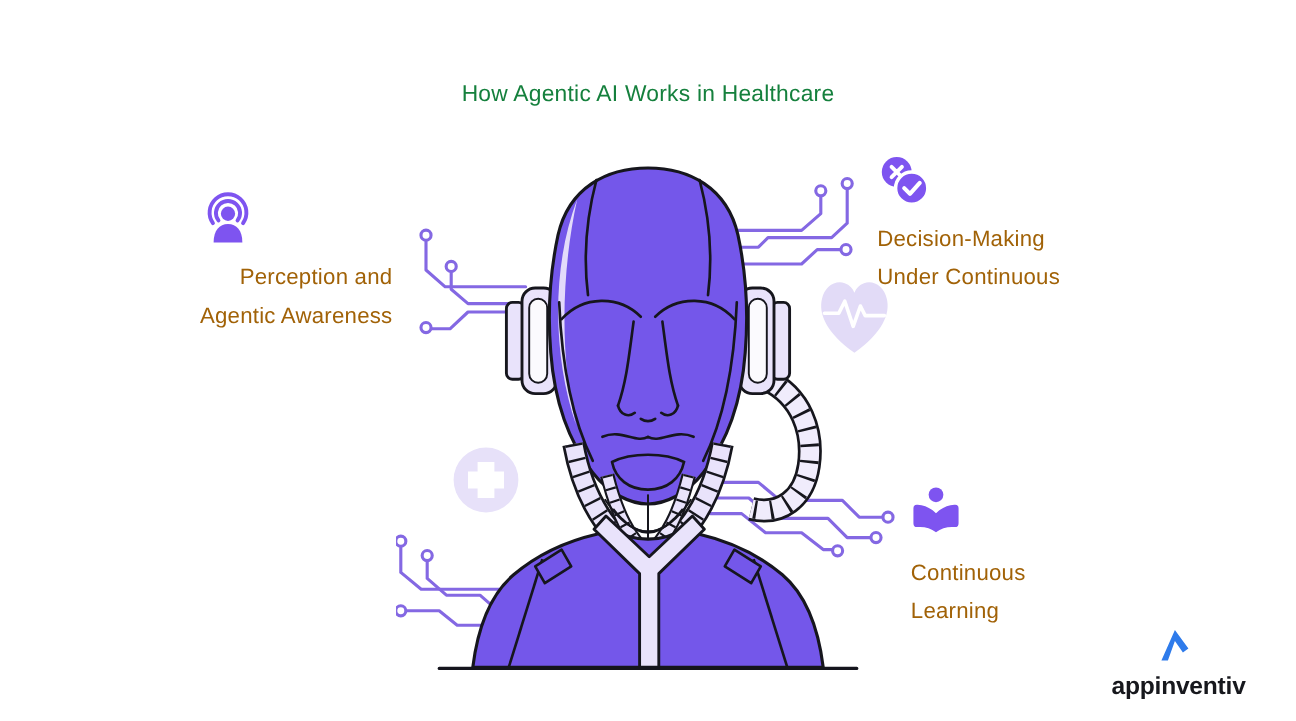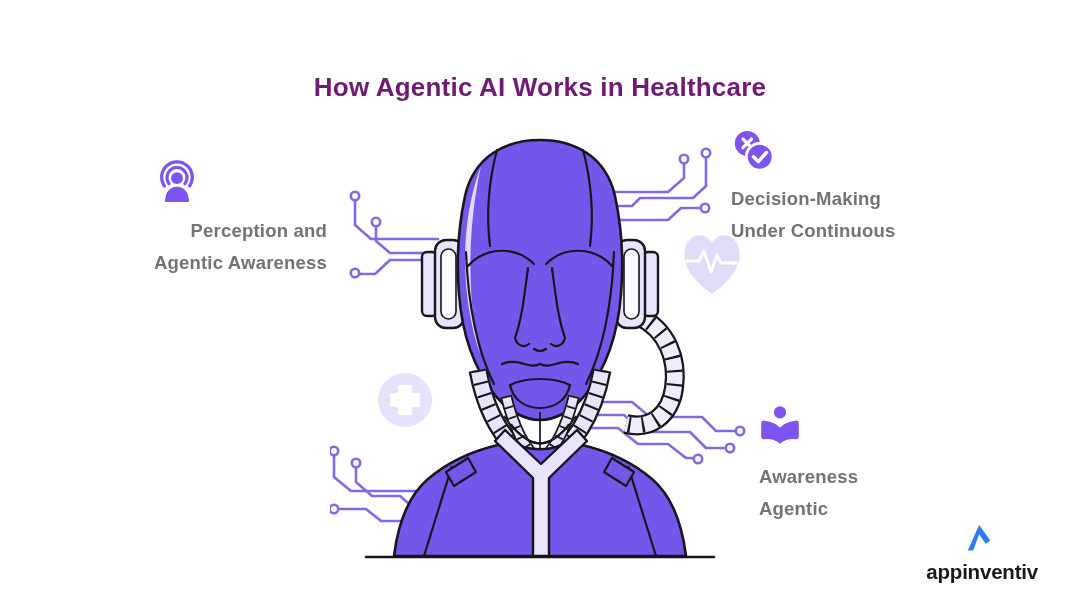--- a/index.html
+++ b/index.html
@@ -2,27 +2,27 @@
 <html><head>
 <meta charset="utf-8">
 <style>
   html,body{margin:0;padding:0;background:#fff;}
   #stage{
     position:relative;width:1080px;height:601px;background:#ffffff;
     font-family:"Liberation Sans",sans-serif;overflow:hidden;margin:0 auto;
   }
   .title{
     position:absolute;top:55px;left:0;width:100%;text-align:center;
-    font-size:26px;font-weight:700;color:#701a75;letter-spacing:.2px;
+    font-size:19px;font-weight:400;color:#15803d;letter-spacing:.2px;
   }
   .feature{position:absolute;display:flex;flex-direction:column;}
   .feature.align-right{align-items:flex-start;text-align:right;}
   .feature.align-left{align-items:flex-start;text-align:left;}
   .feature .lines p{
-    margin:0;font-size:18.5px;line-height:32px;font-weight:700;color:#737373;letter-spacing:.2px;
+    margin:0;font-size:18.5px;line-height:32px;font-weight:400;color:#a16207;letter-spacing:.2px;
   }
   .f-perception{right:753px;top:158px;}
   .f-perception .lines{margin-top:11px;}
   .f-decision{left:731px;top:129px;}
   .f-decision .lines{margin-top:8px;}
   .f-action{right:771px;top:414px;}
   .f-action .lines{margin-top:12px;}
   .f-learning{left:759px;top:404px;}
   .f-learning .lines{margin-top:15px;}
   .robot-svg{position:absolute;left:330px;top:100px;width:430px;height:470px;}
@@ -179,22 +179,22 @@
     </div>
   </div>
 
 
   <div class="feature f-learning align-left">
     <svg width="42" height="42" viewBox="0 0 48 48" aria-hidden="true">
       <circle cx="24" cy="9.5" r="7" fill="#7E54F0"></circle>
       <path fill="#7E54F0" d="M2.5,22.5 Q2.5,18.5 6.5,19 C13,19.5 19,22 24,27 C29,22 35,19.5 41.5,19 Q45.5,18.5 45.5,22.5 V36.5 Q45.5,40.5 41.5,40.2 C35,39.8 29,41 24,45.3 C19,41 13,39.8 6.5,40.2 Q2.5,40.5 2.5,36.5 Z"></path>
     </svg>
     <div class="lines">
-      <p>Awareness</p>
-      <p>Agentic</p>
+      <p>Continuous</p>
+      <p>Learning</p>
     </div>
   </div>
 
   <div class="logo">
     <svg width="30" height="30" viewBox="0 0 36 36" aria-hidden="true">
       <polygon points="1,33 14.5,2.5 28,21 22.5,25 14.5,13.5 7.5,33" fill="#2E7BEB"></polygon>
     </svg>
     <span class="logo-text">appinventiv</span>
   </div>
 

